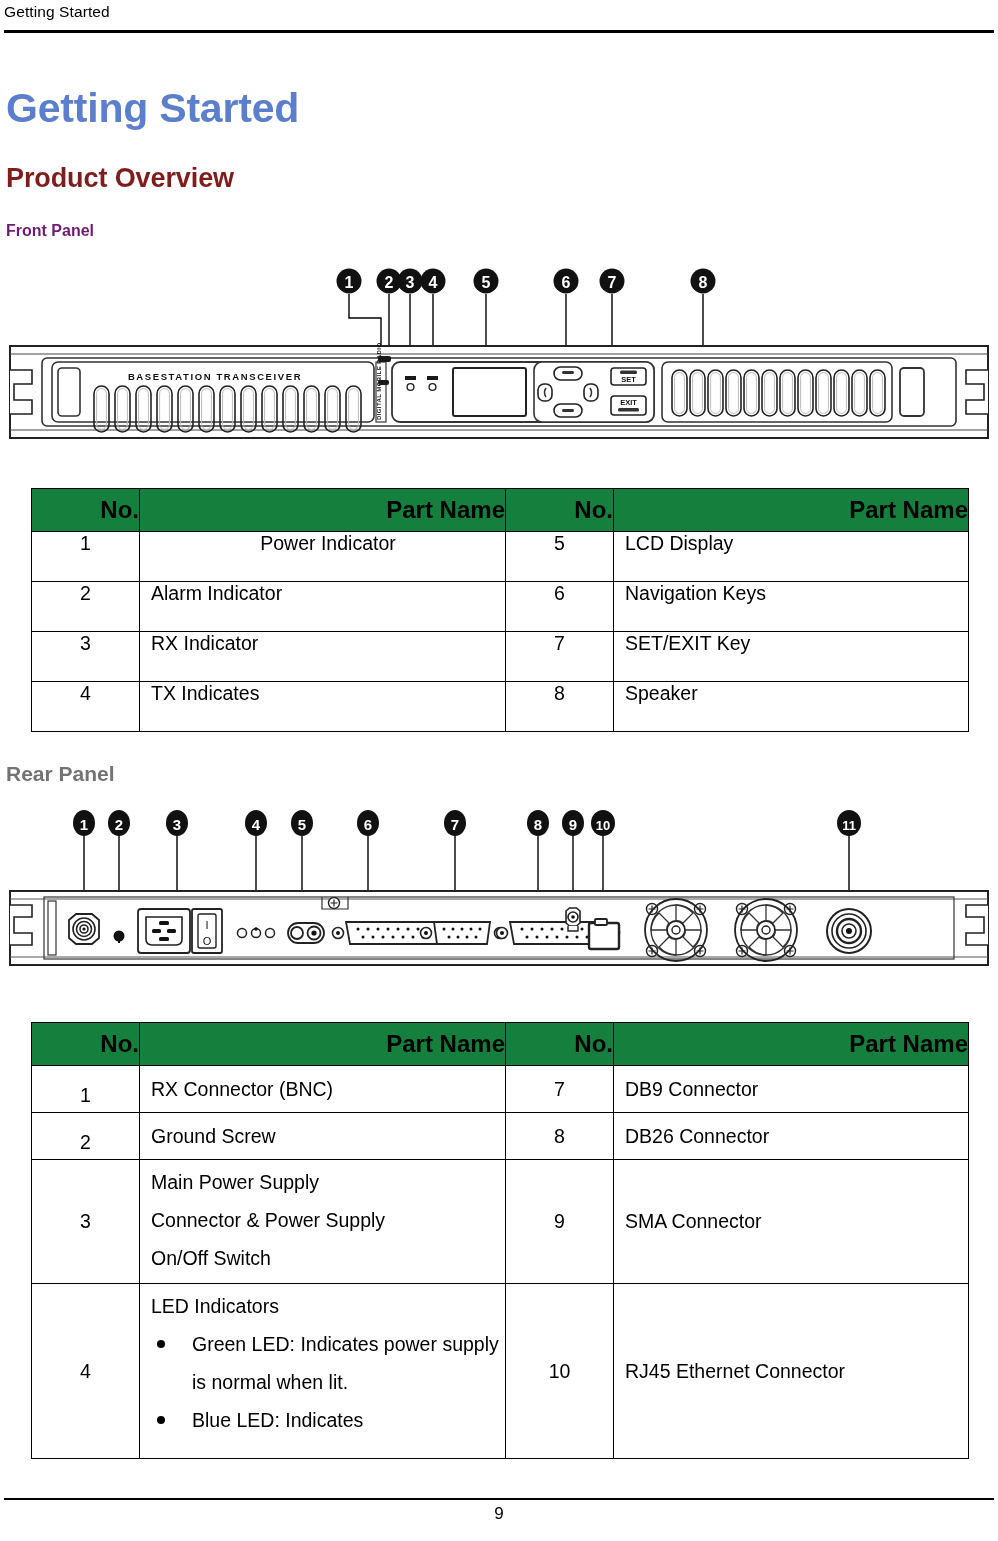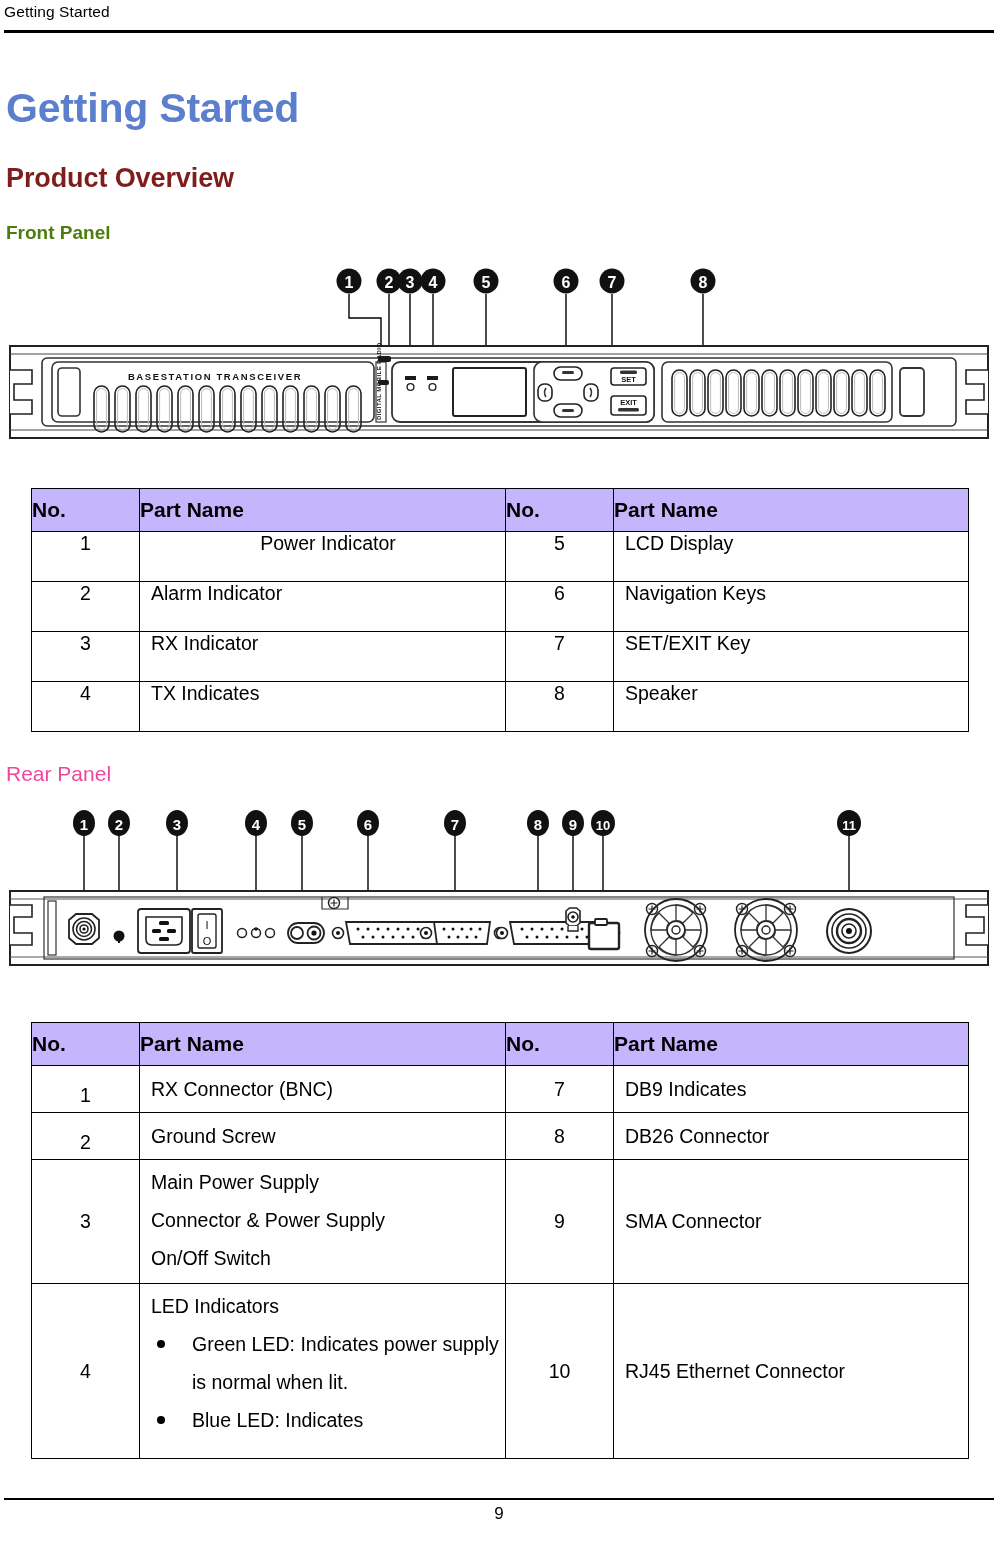--- a/index.html
+++ b/index.html
@@ -57,31 +57,31 @@
     top: 163px;
     font-size: 27px;
     font-weight: bold;
     color: #7f1d1d;
     letter-spacing: -0.1px;
   }
   .h3-front {
     position: absolute;
     left: 6px;
     top: 222px;
-    font-size: 19px;
+    font-size: 16px;
     font-weight: bold;
-    color: #4d7c0f;
+    color: #701a75;
   }
   .h3-rear {
     position: absolute;
     left: 6px;
     top: 762px;
     font-size: 21px;
-    font-weight: normal;
-    color: #ec4899;
+    font-weight: bold;
+    color: #737373;
   }
 
   
   .figure {
     position: absolute;
   }
   #front-figure { left: 0px; top: 258px; width: 998px; height: 190px; }
   #rear-figure  { left: 0px; top: 805px; width: 998px; height: 170px; }
 
   .figure svg { display: block; }
@@ -100,24 +100,24 @@
   table.parts-table col.c-name1 { width: 366px; }
   table.parts-table col.c-no2   { width: 108px; }
   table.parts-table col.c-name2 { width: 355px; }
 
   table.parts-table th,
   table.parts-table td {
     border: 1px solid #000;
     padding: 0;
   }
   table.parts-table thead th {
-    background: #c4b5fd;
-    font-size: 21px;
+    background: #15803d;
+    font-size: 24px;
     font-weight: bold;
-    text-align: left;
+    text-align: right;
     height: 42px;
     vertical-align: middle;
   }
   table.parts-table tbody td {
     vertical-align: top;
   }
   .cell-num {
     text-align: center;
     vertical-align: middle;
   }
@@ -635,21 +635,21 @@
       <th>Part Name</th>
       <th>No.</th>
       <th>Part Name</th>
     </tr>
   </thead>
   <tbody>
     <tr class="r-short">
       <td class="cell-num-bottom">1</td>
       <td class="cell-text-mid">RX Connector (BNC)</td>
       <td class="cell-num-mid">7</td>
-      <td class="cell-text-mid">DB9 Indicates</td>
+      <td class="cell-text-mid">DB9 Connector</td>
     </tr>
     <tr class="r-short">
       <td class="cell-num-bottom">2</td>
       <td class="cell-text-mid">Ground Screw</td>
       <td class="cell-num-mid">8</td>
       <td class="cell-text-mid">DB26 Connector</td>
     </tr>
     <tr class="r-tall">
       <td class="cell-num-bottom" style="vertical-align:middle;padding-bottom:0 !important;">3</td>
       <td class="cell-text-top">

